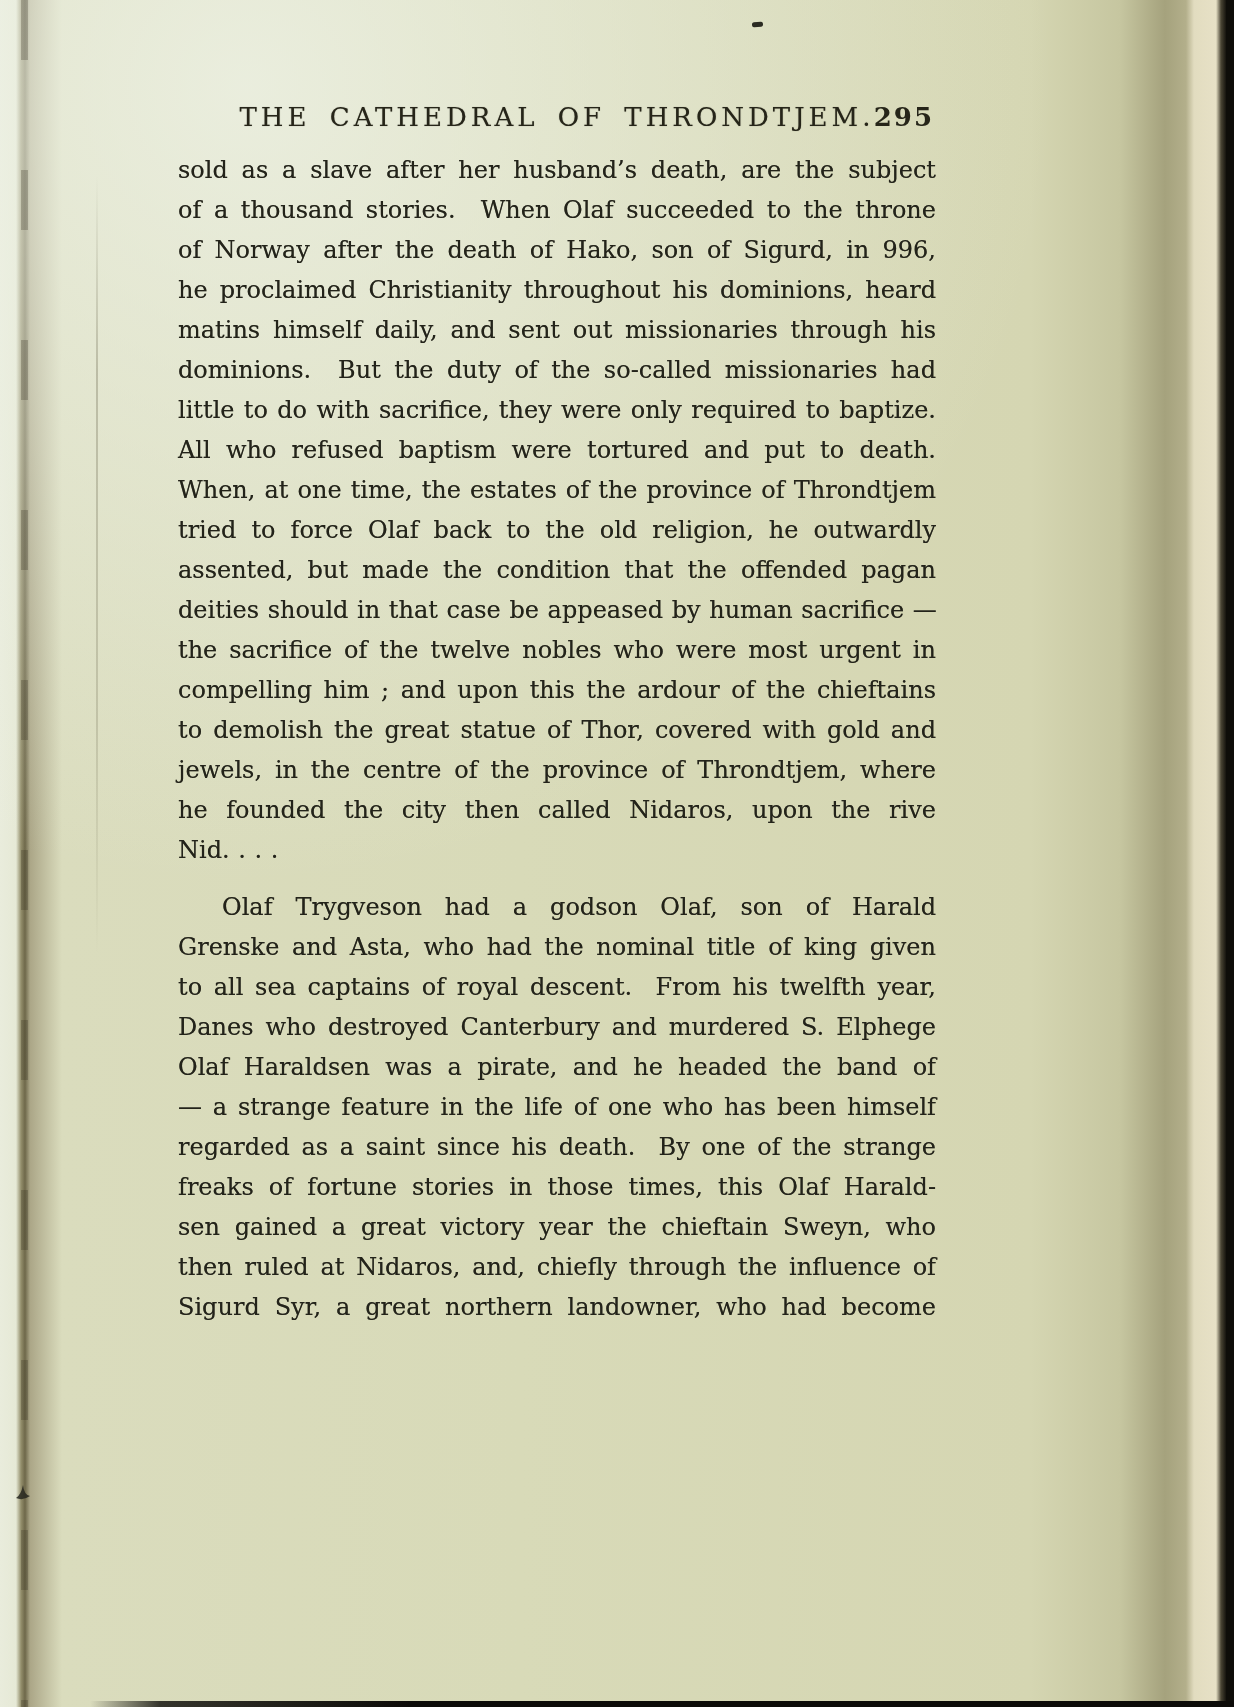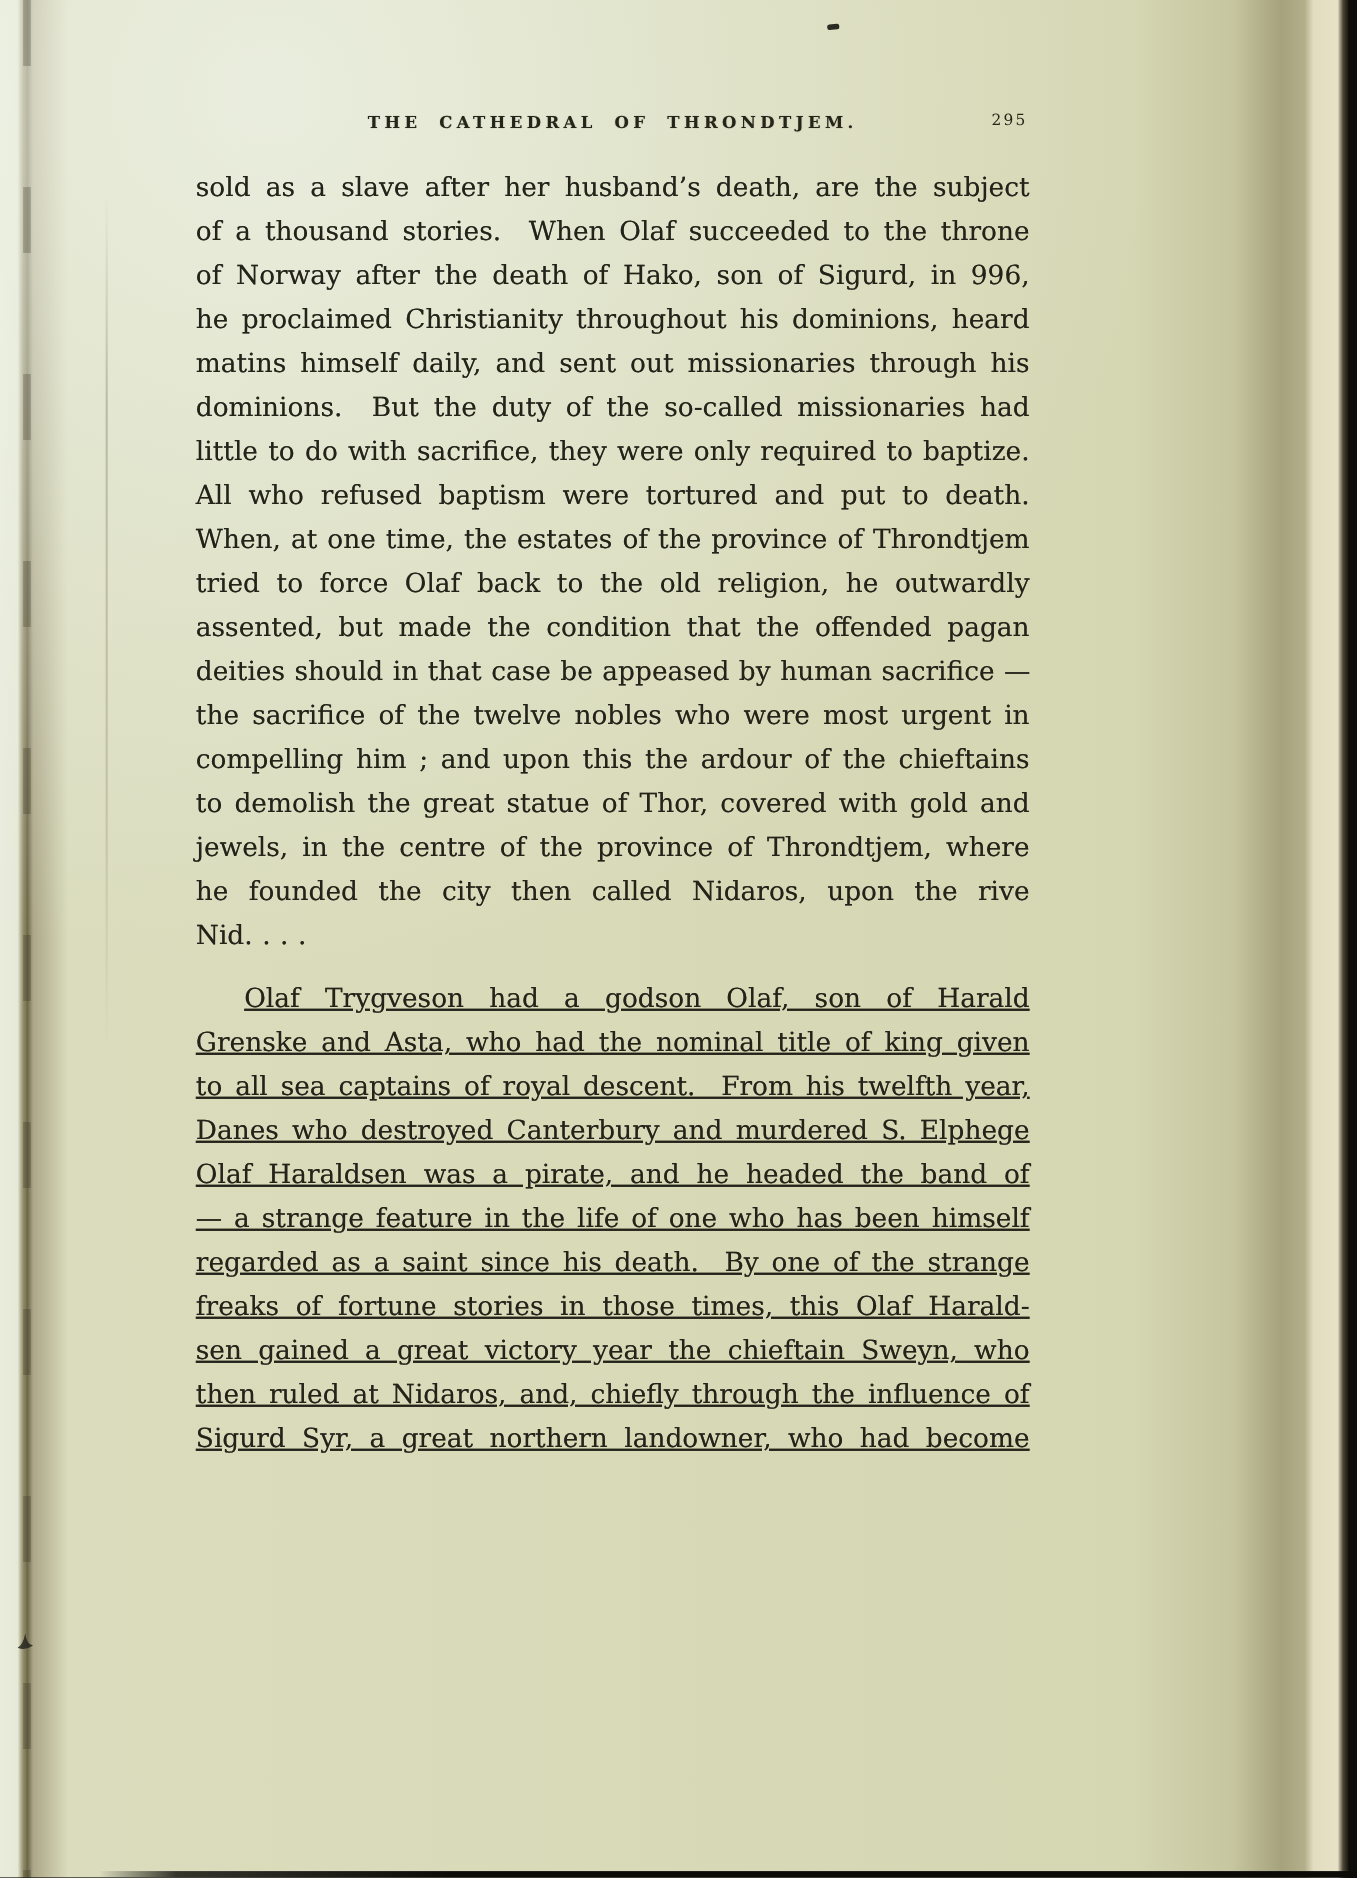--- a/index.html
+++ b/index.html
@@ -75,32 +75,32 @@
   .header {
     position: absolute;
     left: 178px; top: 102px;
     width: 758px; height: 36px;
     color: #262519;
   }
   .header .title {
     position: absolute;
     left: 0; right: 0;
     text-align: center;
-    font-weight: bold;
-    font-size: 15px;
+    font-weight: normal;
+    font-size: 26px;
     letter-spacing: 4px;
     word-spacing: 7px;
     white-space: nowrap;
     text-shadow: 0 0 1px rgba(38,37,25,0.45);
   }
   .header .pagenum {
     position: absolute;
     right: 2px; top: 0;
-    font-weight: normal;
-    font-size: 14px;
+    font-weight: bold;
+    font-size: 26px;
     letter-spacing: 2px;
   }
 
   
   .body {
     position: absolute;
     left: 178px; top: 150px;
     width: 758px;
     color: #23231a;
     font-size: 24px;
@@ -109,21 +109,21 @@
   .line {
     height: 40px;
     line-height: 40px;
     white-space: nowrap;
     word-spacing: 1px;
     text-align: justify;
     text-align-last: justify;
     overflow: visible;
   }
   #para1 .line:last-of-type { text-align-last: left; }
-  #para2 { margin-top: 17px; text-decoration: underline; }
+  #para2 { margin-top: 17px; }
   #para2 .line:first-of-type { text-indent: 44px; }
 </style>
 </head>
 <body>
 
 <div class="scan">
 
   <div class="page">
 
     <div class="crease"></div>

